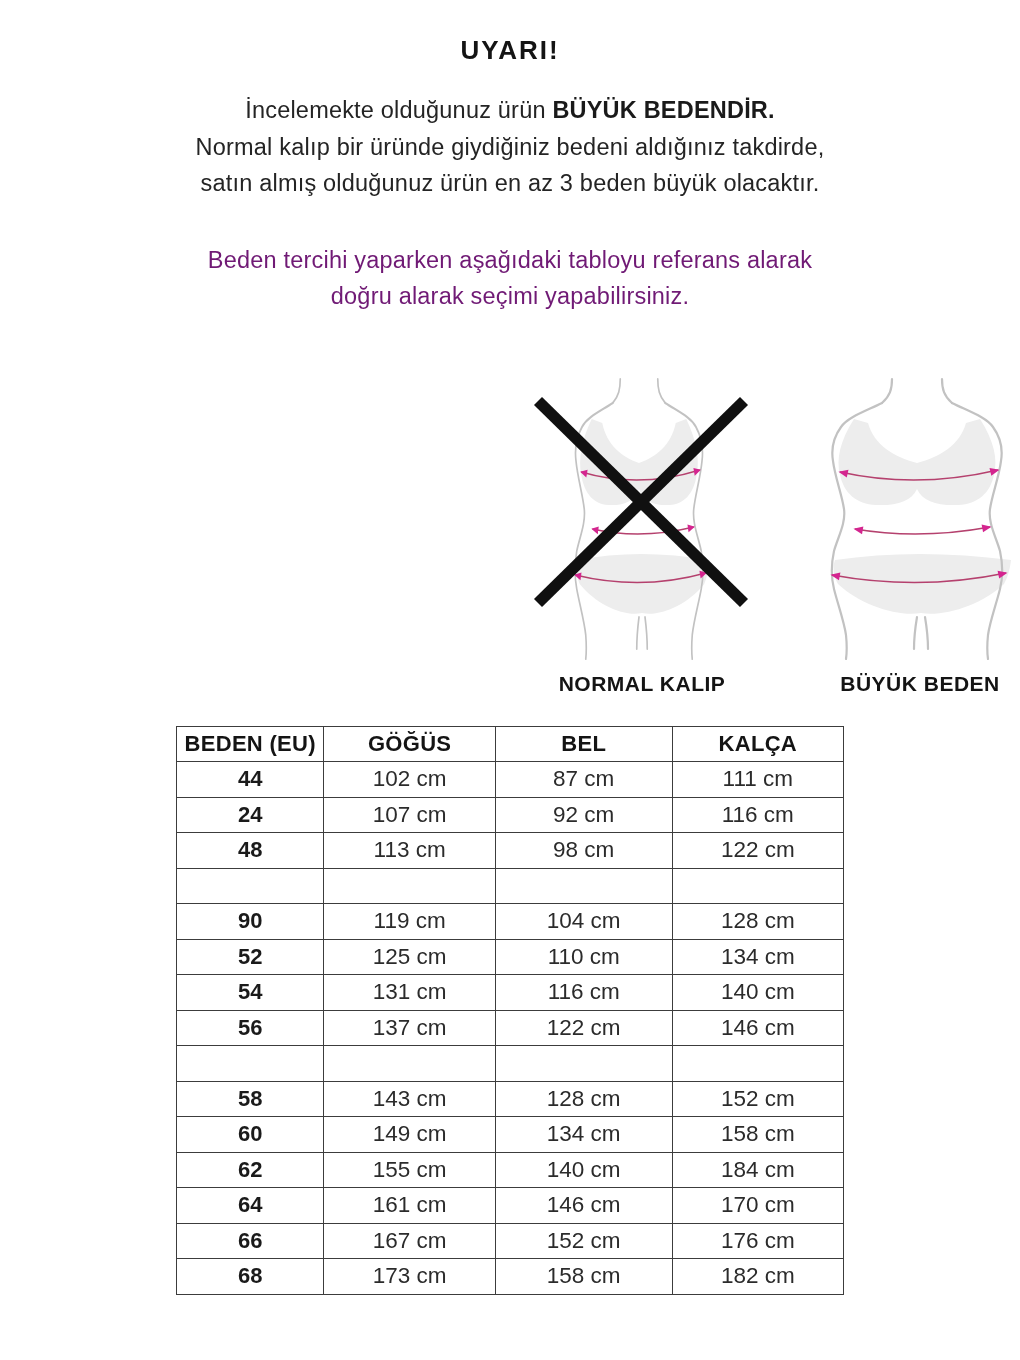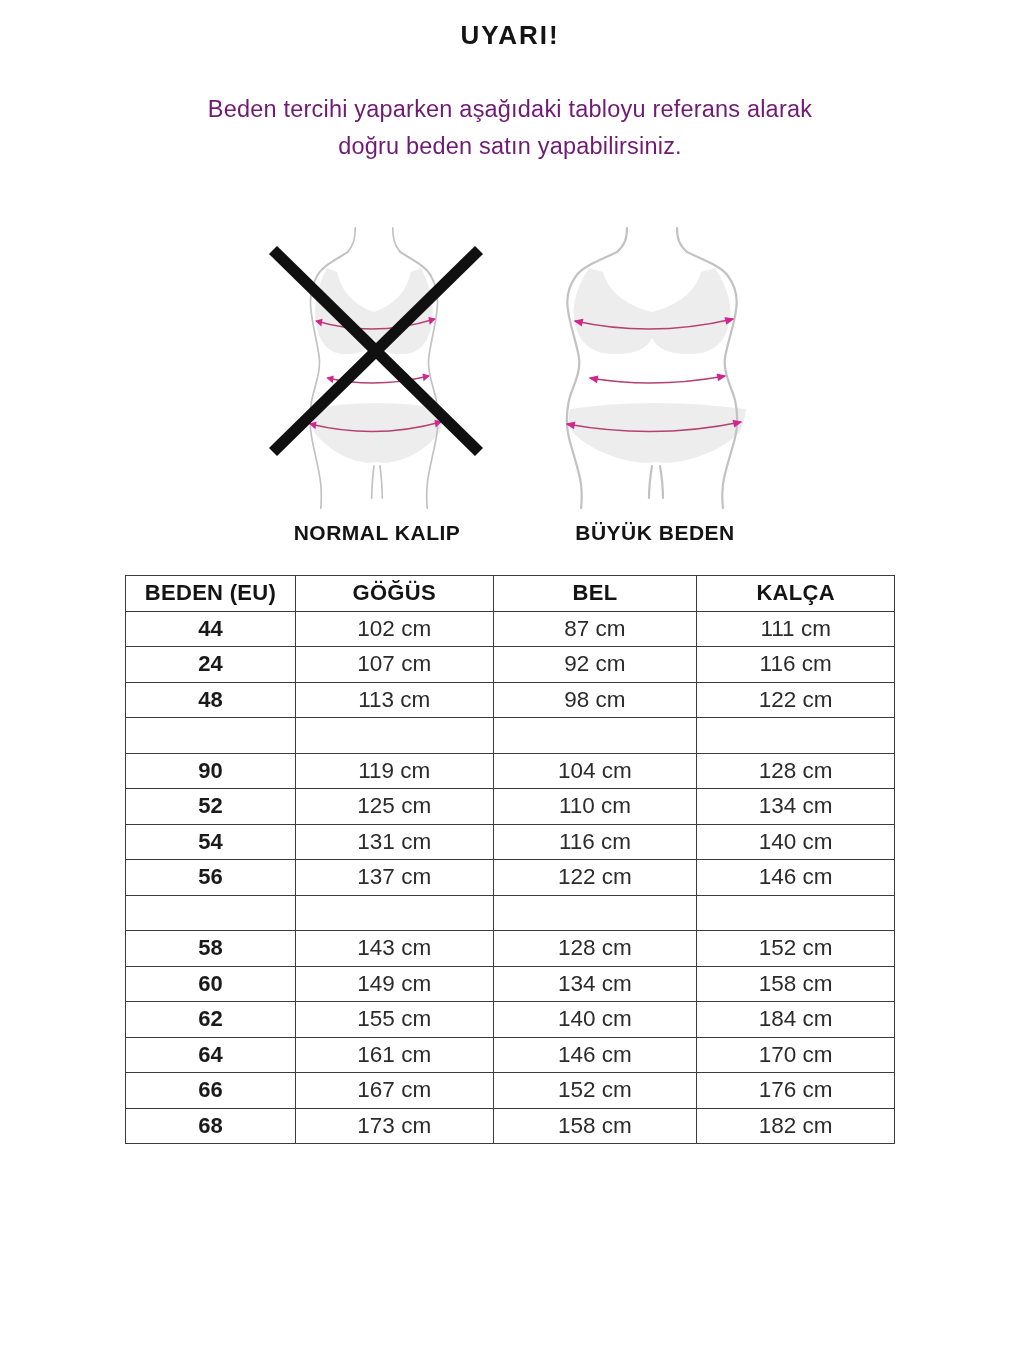--- a/index.html
+++ b/index.html
@@ -1,69 +1,70 @@
 <!DOCTYPE html>
 <html><head>
 <meta charset="utf-8">
 <style>
   html,body{margin:0;padding:0;background:#ffffff;}
   body{
     width:1020px;height:1360px;overflow:hidden;
     font-family:"Liberation Sans",sans-serif;
     color:#1f1f1f;
   }
-  .page{padding-top:20px;}
+  .page{padding-top:20px;margin-top:15px;}
   .page-title{
     text-align:center;font-size:26px;font-weight:700;letter-spacing:2px;
     color:#141414;margin:0;
   }
   .warning-par{
     text-align:center;font-size:23.5px;line-height:36.5px;
     letter-spacing:.2px;color:#242424;margin:26px 0 0;
   }
   .warning-par b{font-weight:700;color:#1a1a1a;}
   .instruction-par{
     text-align:center;font-size:23.5px;line-height:36.5px;
     letter-spacing:.2px;color:#701a75;margin:40px 0 0;
   }
   .figures{
-    display:flex;justify-content:center;gap:78px;
+    display:flex;justify-content:flex-end;gap:78px;
     margin:62px 0 0 12px;
   }
   .figure{display:flex;flex-direction:column;align-items:center;width:200px;}
   .body-svg{width:200px;height:282px;overflow:visible;display:block;}
   .outline{fill:none;stroke:#c2c2c2;stroke-width:2.2;stroke-linecap:round;}
   .garment{fill:#ededed;stroke:none;}
   .measure{fill:none;stroke:#b5416e;stroke-width:1.6;}
   .cross{fill:none;stroke:#101010;stroke-width:11.5;stroke-linecap:butt;}
   .fig-label{
     margin-top:13px;font-size:21px;font-weight:700;letter-spacing:.5px;
     color:#141414;text-align:center;white-space:nowrap;
   }
   .size-table{
     border-collapse:collapse;table-layout:fixed;
-    width:770px;margin:30px auto 0;
+    width:668px;margin:30px auto 0;
   }
   .size-table th,.size-table td{
     border:1.8px solid #3c3c3c;height:34.5px;padding:0;
     text-align:center;vertical-align:middle;
   }
   .size-table th{font-size:22px;font-weight:700;color:#141414;letter-spacing:.3px;}
   .size-table td{font-size:22.5px;font-weight:400;color:#2b2b2b;}
   .size-table td.size-col{font-weight:700;color:#1a1a1a;font-size:22px;}
 </style>
 </head>
 <body>
 
 <div class="page">
 
   <h1 class="page-title">UYARI!</h1>
 
-
-  <p class="instruction-par"><span>Beden tercihi yaparken aşağıdaki tabloyu referans alarak</span><br><span>doğru beden satın yapabilirsiniz.</span></p>
+  <p class="warning-par"><span>İncelemekte olduğunuz ürün </span><b>BÜYÜK BEDENDİR.</b><br><span>Normal kalıp bir üründe giydiğiniz bedeni aldığınız takdirde,</span><br><span>satın almış olduğunuz ürün en az 3 beden büyük olacaktır.</span></p>
+
+  <p class="instruction-par"><span>Beden tercihi yaparken aşağıdaki tabloyu referans alarak</span><br><span>doğru alarak seçimi yapabilirsiniz.</span></p>
 
   <div class="figures">
 
     <div class="figure">
       <svg class="body-svg" viewBox="0 0 200 282">
         <defs>
           <marker id="ah" viewBox="0 0 10 10" refX="8" refY="5" markerWidth="6.5" markerHeight="6.5" orient="auto-start-reverse">
             <path d="M0.5,1.2 L9.5,5 L0.5,8.8 Z" fill="#d4258f"></path>
           </marker>
           <g id="body-fig">

